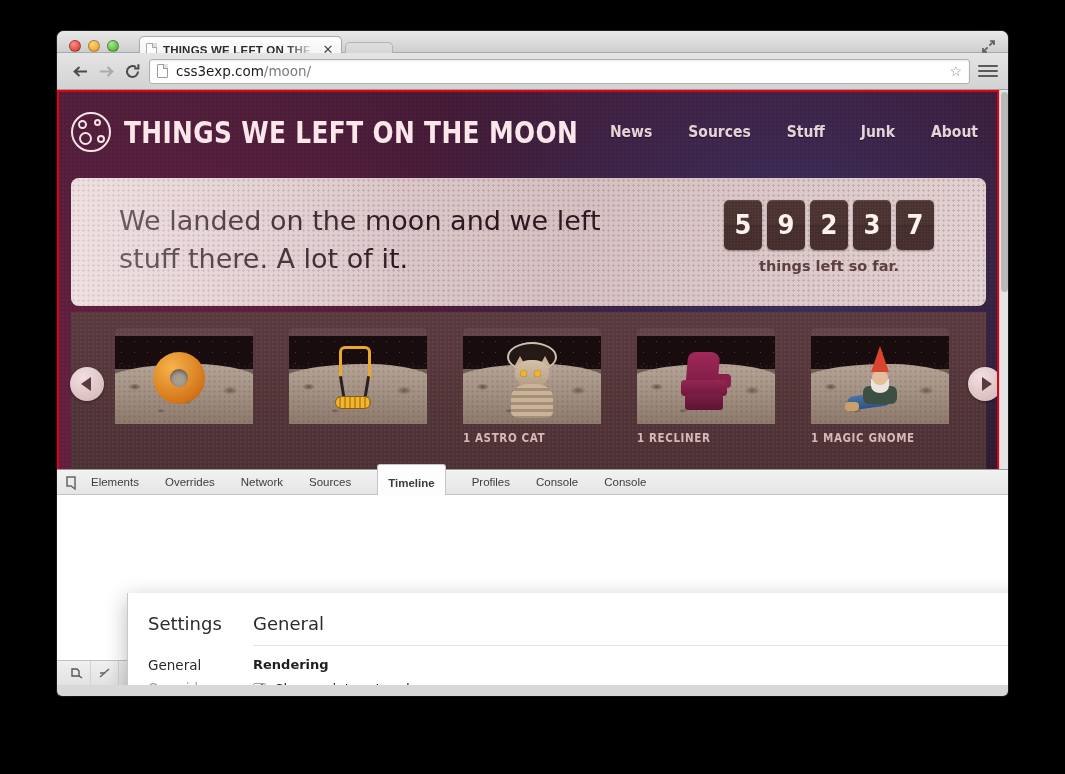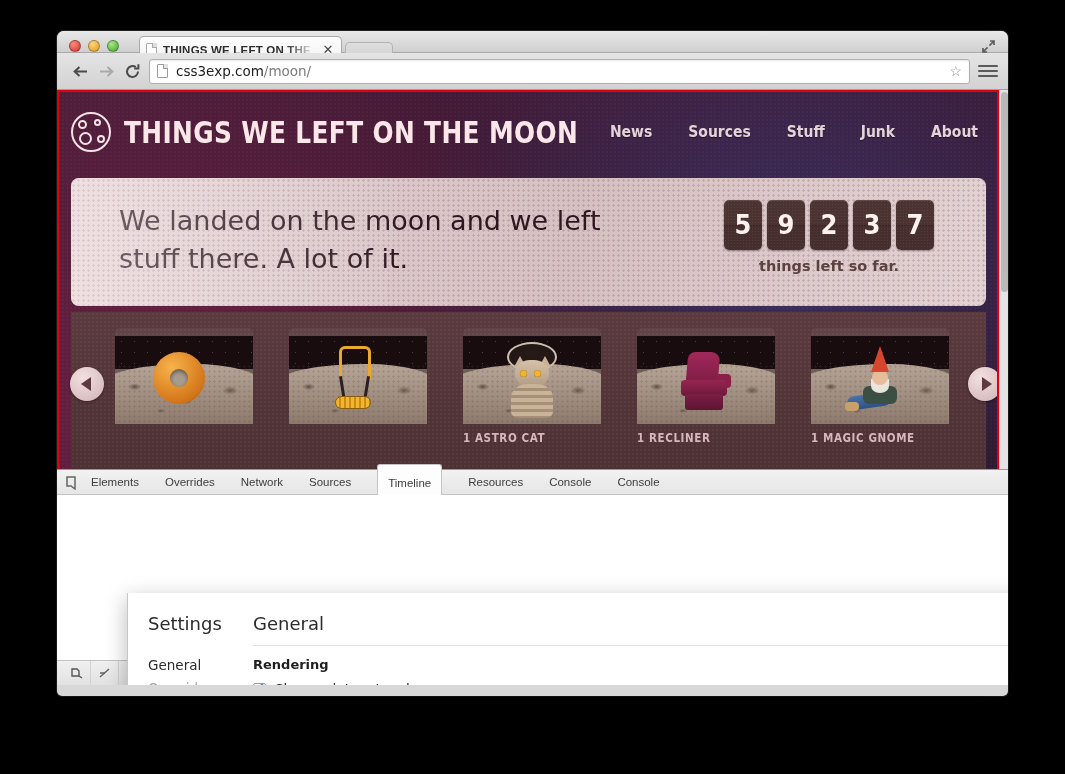--- a/index.html
+++ b/index.html
@@ -307,21 +307,21 @@
   
   .devtools {
     position:absolute; left:0; right:0; bottom:0; height:216px; z-index:50;
     background:#f6f6f6; border-top:1px solid #9a9a9a;
   }
   .dt-tabs {
     height:25px; background: linear-gradient(#f2f2f2,#e6e6e6); border-bottom:1px solid #c4c4c4;
     display:flex; align-items:center; padding-left:34px; gap:26px; position:relative;
   }
   .dt-tab { font-size:11.5px; color:#3c3c3c; }
-  .dt-tab.active { font-weight:normal; background:#fdfdfd; padding:12px 10px; border:1px solid #c4c4c4; border-bottom-color:#fdfdfd; border-radius:3px 3px 0 0; margin-bottom:-1px; }
+  .dt-tab.active { font-weight:bold; background:#fdfdfd; padding:12px 10px; border:1px solid #c4c4c4; border-bottom-color:#fdfdfd; border-radius:3px 3px 0 0; margin-bottom:-1px; }
   .dt-inspect { position:absolute; left:8px; top:5px; width:15px; height:15px; color:#6a6a6a; }
 
   .dt-body { position:relative; height:165px; background:#fff; }
 
   .dt-status {
     position:absolute; left:0; right:0; bottom:0; height:25px;
     background: linear-gradient(#f0f0f0,#e2e2e2); border-top:1px solid #c2c2c2;
     display:flex; align-items:center; padding:0 6px; gap:0;
   }
   .dt-ico { width:28px; height:24px; display:flex; align-items:center; justify-content:center; color:#555; border-right:1px solid #d3d3d3; }
@@ -550,21 +550,21 @@
           <span class="dt-inspect">
             <svg width="15" height="15" viewBox="0 0 15 15">
                 <path d="M2 2v9h4l4 3V2z" fill="none" stroke="#666" stroke-width="1.5"></path>
               </svg>
           </span>
           <span class="dt-tab">Elements</span>
           <span class="dt-tab">Overrides</span>
           <span class="dt-tab">Network</span>
           <span class="dt-tab">Sources</span>
           <span class="dt-tab active">Timeline</span>
-          <span class="dt-tab">Resources</span>
+          <span class="dt-tab">Profiles</span>
           <span class="dt-tab">Console</span>
           <span class="dt-tab">Console</span>
         </div>
         <div class="dt-body"></div>
         <div class="dt-status">
           <span class="dt-ico">
             <svg width="14" height="14" viewBox="0 0 14 14">
                 <path d="M2 3h5l2 2v5H2z" fill="none" stroke="#555" stroke-width="1.4"></path>
                 <path d="M9 10l3 2" stroke="#555" stroke-width="1.4"></path>
               </svg>

